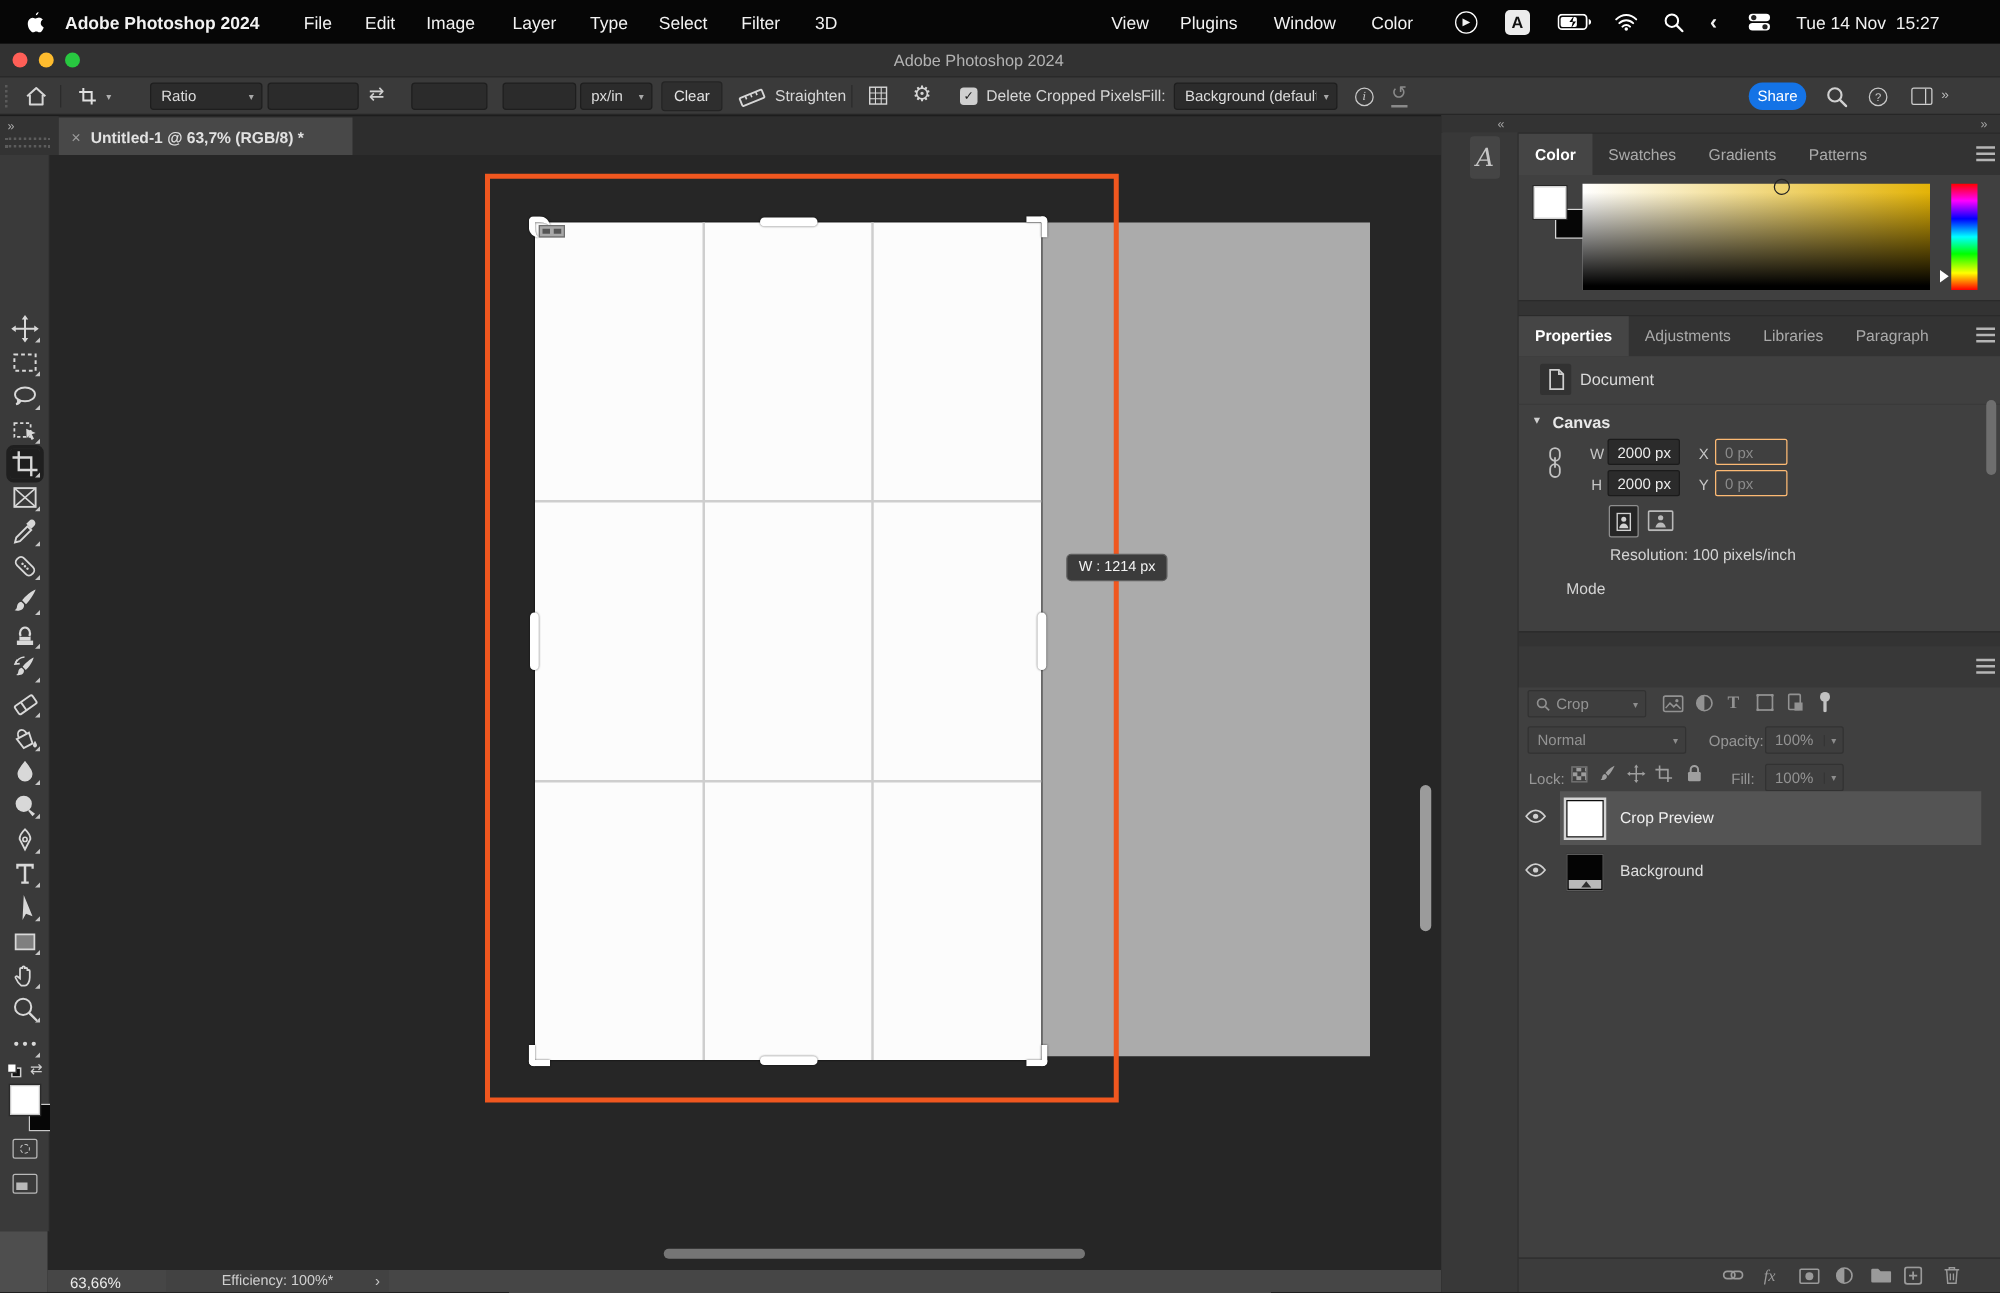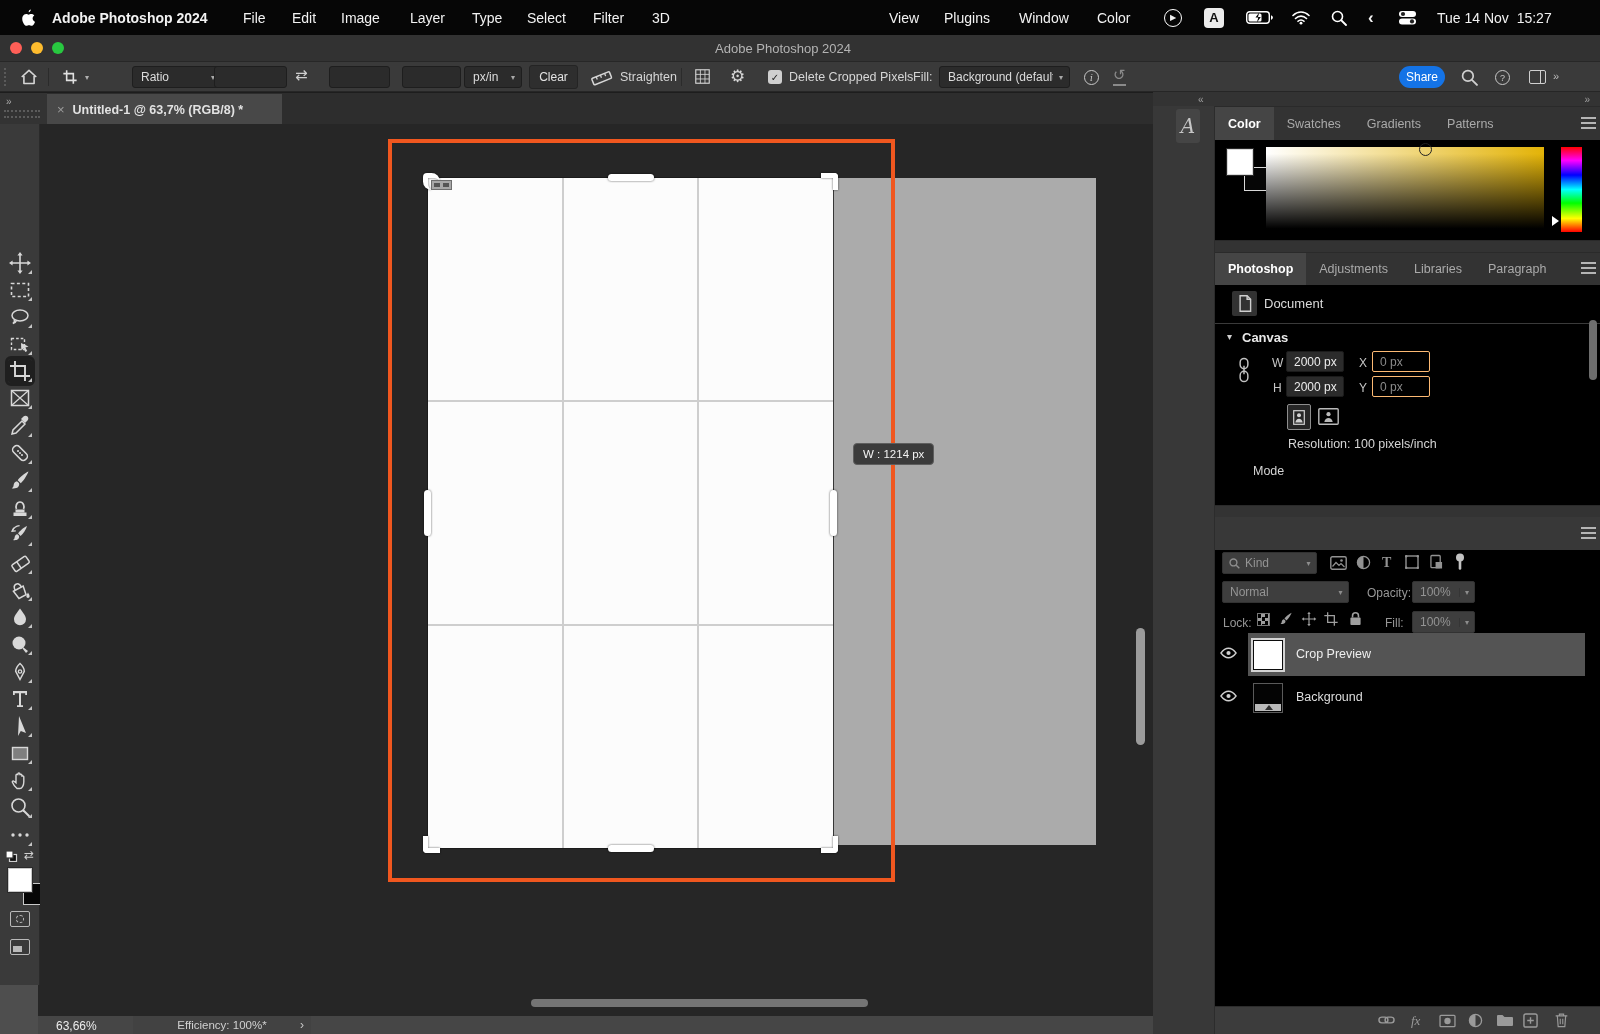--- a/index.html
+++ b/index.html
@@ -49,21 +49,21 @@
 .he{position:absolute;background:#fff;border-radius:4px;filter:drop-shadow(0 0 1px rgba(0,0,0,.6))}
 #tooltip{position:absolute;left:813px;top:319px;background:#3b3b3b;border:1px solid #5e5e5e;border-radius:4px;
   padding:4px 9px;font-size:11.5px;font-weight:400;color:#f3f3f3;white-space:nowrap}
 
 #statusbar{position:absolute;left:38px;top:1016px;width:1115px;height:18px;background:#464646}
 
 .strip{position:absolute;background:#333}
 .ptabs{position:absolute;display:flex;background:#333;border-top:1px solid #2a2a2a}
 .ptab{height:100%;display:flex;align-items:center;padding:0 13px;font-size:12.5px;color:#aaa;white-space:nowrap}
 .ptab.on{background:#454545;color:#fff;font-weight:700}
-.pcontent{position:absolute;background:#000000}
+.pcontent{position:absolute;background:#404040}
 .hamb{position:absolute;width:15px;height:12px;border-top:2px solid #b5b5b5;border-bottom:2px solid #b5b5b5}
 .hamb::after{content:"";position:absolute;left:0;top:3px;width:100%;height:2px;background:#b5b5b5}
 .field{position:absolute;height:21px;border-radius:2px;font-size:12px;display:flex;align-items:center;padding-left:7px;white-space:nowrap}
 .field.live{background:#2b2b2b;border:1px solid #1b1b1b;color:#ececec}
 .field.ghost{background:transparent;border:1px solid #fdba74;color:#8b8b8b}
 .pcombo{position:absolute;background:#3e3e3e;border:1px solid #323232;border-radius:2px;display:flex;align-items:center;color:#949494;font-size:12px}
 .pcombo .cv{flex:1;padding-left:7px;white-space:nowrap}
 .pcombo .ca{width:15px;text-align:center;font-size:8px;color:#8d8d8d}
 .lrow-label{position:absolute;font-size:12px;color:#979797;white-space:nowrap}
 .checker{position:absolute;width:13px;height:13px;background:
@@ -132,21 +132,21 @@
           <path d="M2 11L12 2l10 9M5 9.5V20h14V9.5" fill="none" stroke="currentColor" stroke-width="2.2" stroke-linejoin="round"></path>
         </svg>
       </span>
     <div class="sep" style="left:48px;top:6px"></div>
     <span class="ab" style="left:62px;top:7px;color:#e0e0e0">
         <svg width="16" height="16" viewBox="0 0 24 24">
           <path d="M7 2v15h15M2 7h15v15" fill="none" stroke="currentColor" stroke-width="2.4"></path>
         </svg>
       </span>
     <span class="ab" style="left:85px;top:11px;font-size:8px;color:#b0b0b0">▾</span>
-    <div class="combo" style="left:132px;top:4px;width:90px;height:22px">
+    <div class="combo" style="left:120px;top:4px;width:90px;height:22px">
       <span class="cv">Ratio</span>
         <span class="ca">▾</span>
     </div>
     <div class="inp" style="left:214px;top:4px;width:73px;height:22px"></div>
     <span class="ab" style="left:295px;top:4px;font-size:15px;color:#cfcfcf">⇄</span>
     <div class="inp" style="left:329px;top:4px;width:61px;height:22px"></div>
     <div class="inp" style="left:402px;top:4px;width:59px;height:22px"></div>
     <div class="combo" style="left:464px;top:4px;width:58px;height:22px">
       <span class="cv">px/in</span>
         <span class="ca">▾</span>
@@ -415,21 +415,21 @@
     <span class="ab" style="left:12px;top:9px;width:26px;height:26px;background:#fff;border:1.5px solid #d8d8d8;box-shadow:0 0 0 1px #262626"></span>
     <div class="ab" style="left:51px;top:7px;width:278px;height:85px;background-image:linear-gradient(to bottom,rgba(0,0,0,0) 8%,rgba(0,0,0,1) 96%),linear-gradient(to right,#ffffff,var(--hue-gold,#e3b307))">
       <span class="ab" style="left:153px;top:-4px;width:13px;height:13px;border:1.8px solid #222;border-radius:50%"></span>
     </div>
     <div class="ab" style="left:346px;top:7px;width:21px;height:85px;background:linear-gradient(to bottom,#f00 0%,#f0f 16%,#00f 33%,#0ff 50%,#0f0 66%,#ff0 84%,#f00 100%)"></div>
     <span class="ab" style="left:337px;top:76px;width:0;height:0;border-top:5px solid transparent;border-bottom:5px solid transparent;border-left:7px solid #fff"></span>
   </div>
 
   <div class="strip" style="left:1215px;top:240px;width:385px;height:12px;border-top:1px solid #2a2a2a"></div>
   <div class="ptabs" style="left:1215px;top:252px;width:385px;height:33px">
-    <span class="ptab on">Photoshop</span>
+    <span class="ptab on">Properties</span>
     <span class="ptab">Adjustments</span>
     <span class="ptab">Libraries</span>
     <span class="ptab">Paragraph</span>
   </div>
   <span class="hamb" style="left:1581px;top:262px"></span>
   <div class="pcontent" style="left:1215px;top:285px;width:385px;height:220px">
     <span class="ab" style="left:17px;top:6px;width:25px;height:25px;background:#323232;border-radius:2px;display:flex;align-items:center;justify-content:center;color:#cfcfcf">
         <svg width="14" height="17" viewBox="0 0 20 24">
           <path d="M3 1h10l5 5v17H3z" fill="none" stroke="currentColor" stroke-width="2"></path>
           <path d="M13 1v5h5" fill="none" stroke="currentColor" stroke-width="2"></path>
@@ -476,21 +476,21 @@
   <div class="strip" style="left:1215px;top:505px;width:385px;height:12px;border-top:1px solid #2a2a2a"></div>
   <span class="hamb" style="left:1581px;top:527px"></span>
   <div class="pcontent" style="left:1215px;top:550px;width:385px;height:456px">
     <div class="pcombo" style="left:7px;top:2px;width:95px;height:22px">
       <span style="margin-left:6px;color:#8f8f8f">
           <svg width="11" height="11" viewBox="0 0 16 16">
             <circle cx="6.5" cy="6.5" r="5" fill="none" stroke="currentColor" stroke-width="2"></circle>
             <path d="M10.5 10.5L15 15" stroke="currentColor" stroke-width="2"></path>
           </svg>
         </span>
-      <span class="cv" style="padding-left:5px">Kind</span>
+      <span class="cv" style="padding-left:5px">Crop</span>
       <span class="ca">▾</span>
     </div>
     <span class="ab" style="left:115px;top:6px;color:#929292">
         <svg width="17" height="14" viewBox="0 0 17 14">
           <rect x="0.8" y="0.8" width="15.4" height="12.4" rx="1.5" fill="none" stroke="currentColor" stroke-width="1.4"></rect>
           <path d="M2.5 10.5L6 6.5l3 3 2-2 3.5 3.5" fill="none" stroke="currentColor" stroke-width="1.2"></path>
           <circle cx="11.5" cy="4.5" r="1.3" fill="currentColor"></circle>
         </svg>
       </span>
     <span class="ab" style="left:141px;top:5px;color:#929292">

